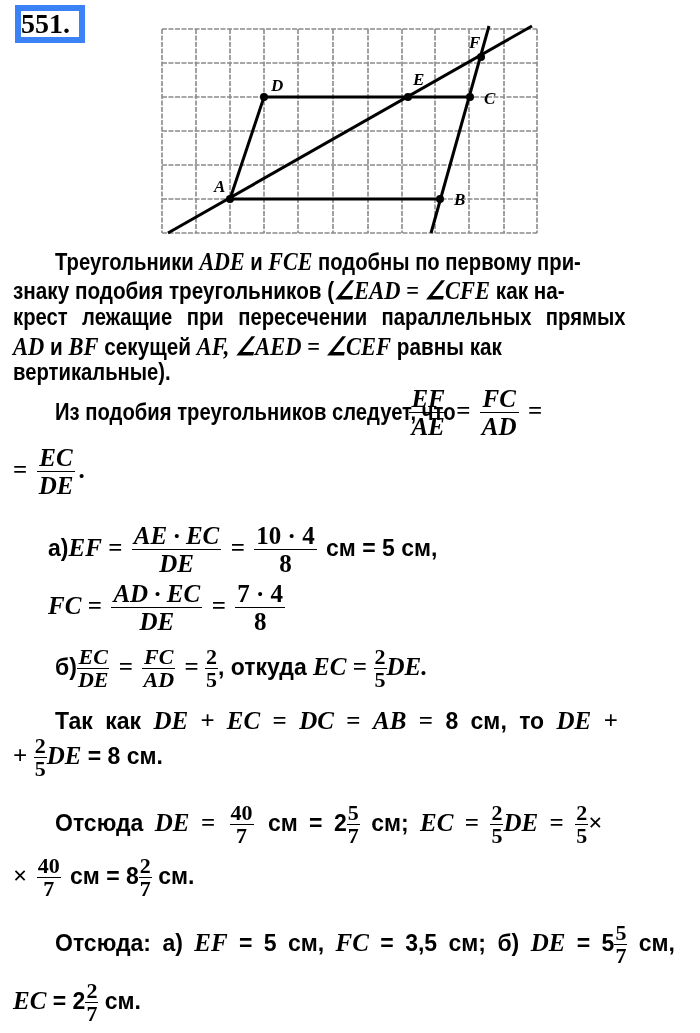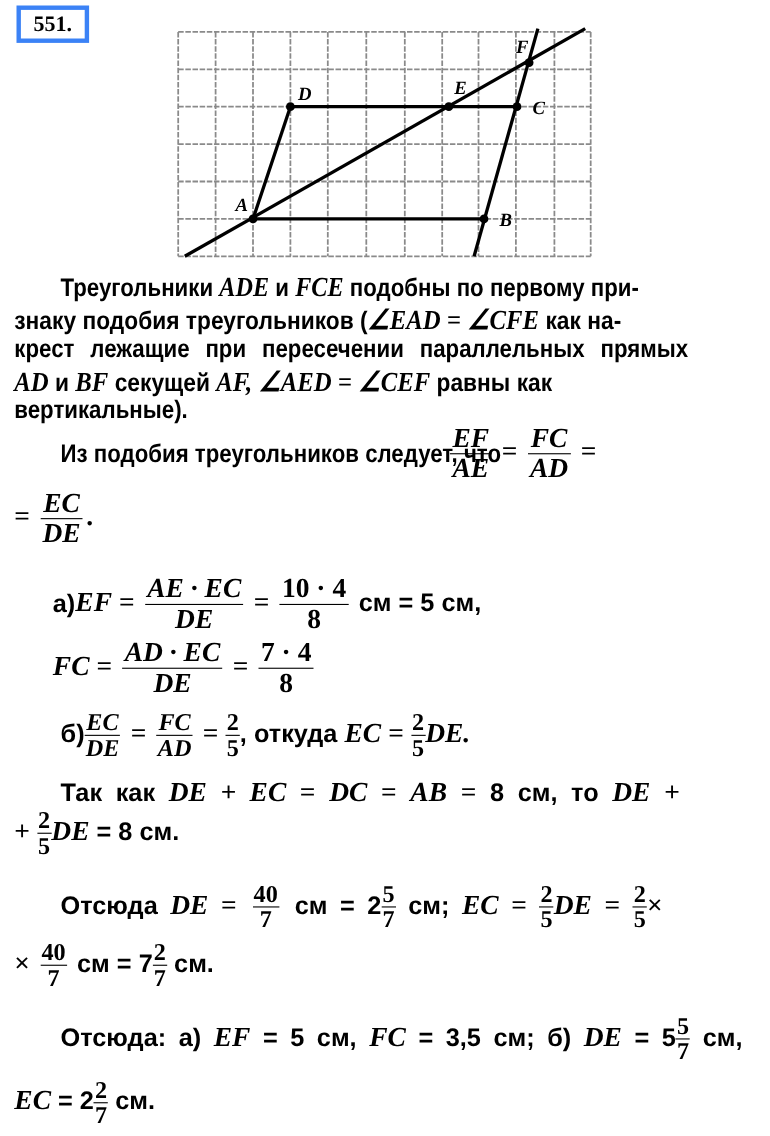--- a/index.html
+++ b/index.html
@@ -1,20 +1,20 @@
 <!DOCTYPE html>
 <html><head>
 <meta charset="utf-8">
 <style>
   html, body { margin:0; padding:0; background:#fff; }
   body { width:700px; height:1033px; position:relative; overflow:hidden;
          font-family:"Liberation Serif", "DejaVu Serif", serif; color:#000; }
   .numbox { position:absolute; left:15px; top:5px; width:58px; height:26px;
-            border:4px solid #3b82f6; font-family:"Liberation Serif", serif; font-weight:bold;
-            font-size:20px; line-height:26px; text-align:center; letter-spacing:0px; }
+            border:6px solid #3b82f6; font-family:"Liberation Serif", serif; font-weight:bold;
+            font-size:28px; line-height:26px; text-align:left; letter-spacing:0px; }
   svg.fig { position:absolute; left:0; top:0; }
   .ln { position:absolute; left:13px; white-space:nowrap; font-size:23px;
         font-family:"Liberation Sans Narrow","Liberation Sans", sans-serif;font-weight:bold; }
   .m { font-family:"Liberation Serif", serif; font-style:italic; font-size:25px; }
   .r { font-family:"Liberation Serif", serif; font-style:normal; font-size:25px; }
   .frac { display:inline-block; vertical-align:middle; text-align:center; margin:0 3px; }
   .frac > span { display:block; font-family:"Liberation Serif", serif; font-size:25px; line-height:27px; padding:0 2px; }
   .frac > span.num { border-bottom:1.5px solid #000; }
   .frac.small > span { font-size:22px; line-height:22px; padding:0 1px;}
   .frac .it { font-style:italic; }
@@ -166,21 +166,21 @@
   <span>см;</span>
   <span class="m">EC</span>
   <span class="r">=</span>
   <span class="frac small" style="margin:0"><span class="num">2</span><span>5</span></span><span class="m">DE</span>
   <span class="r">=</span>
   <span class="frac small" style="margin:0"><span class="num">2</span><span>5</span></span><span class="r">×</span>
 </div>
 <div class="ln" style="top:855px">
   <span class="r">×</span>
   <span class="frac small"><span class="num">40</span><span>7</span></span>
-  <span>см = 7</span><span class="frac small" style="margin:0"><span class="num">2</span><span>7</span></span>
+  <span>см = 8</span><span class="frac small" style="margin:0"><span class="num">2</span><span>7</span></span>
   <span>см.</span>
 </div>
 
 <div class="ln" style="top:922px;left:55px;word-spacing:5px">
   <span>Отсюда: а)</span>
   <span class="m">EF</span>
   <span>= 5 см,</span>
   <span class="m">FC</span>
   <span>= 3,5 см; б)</span>
   <span class="m">DE</span>

